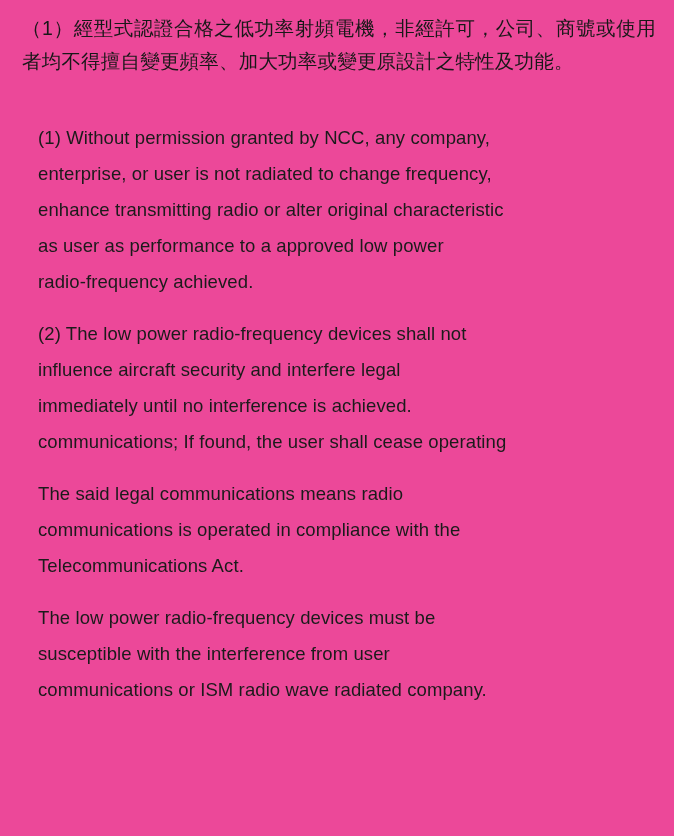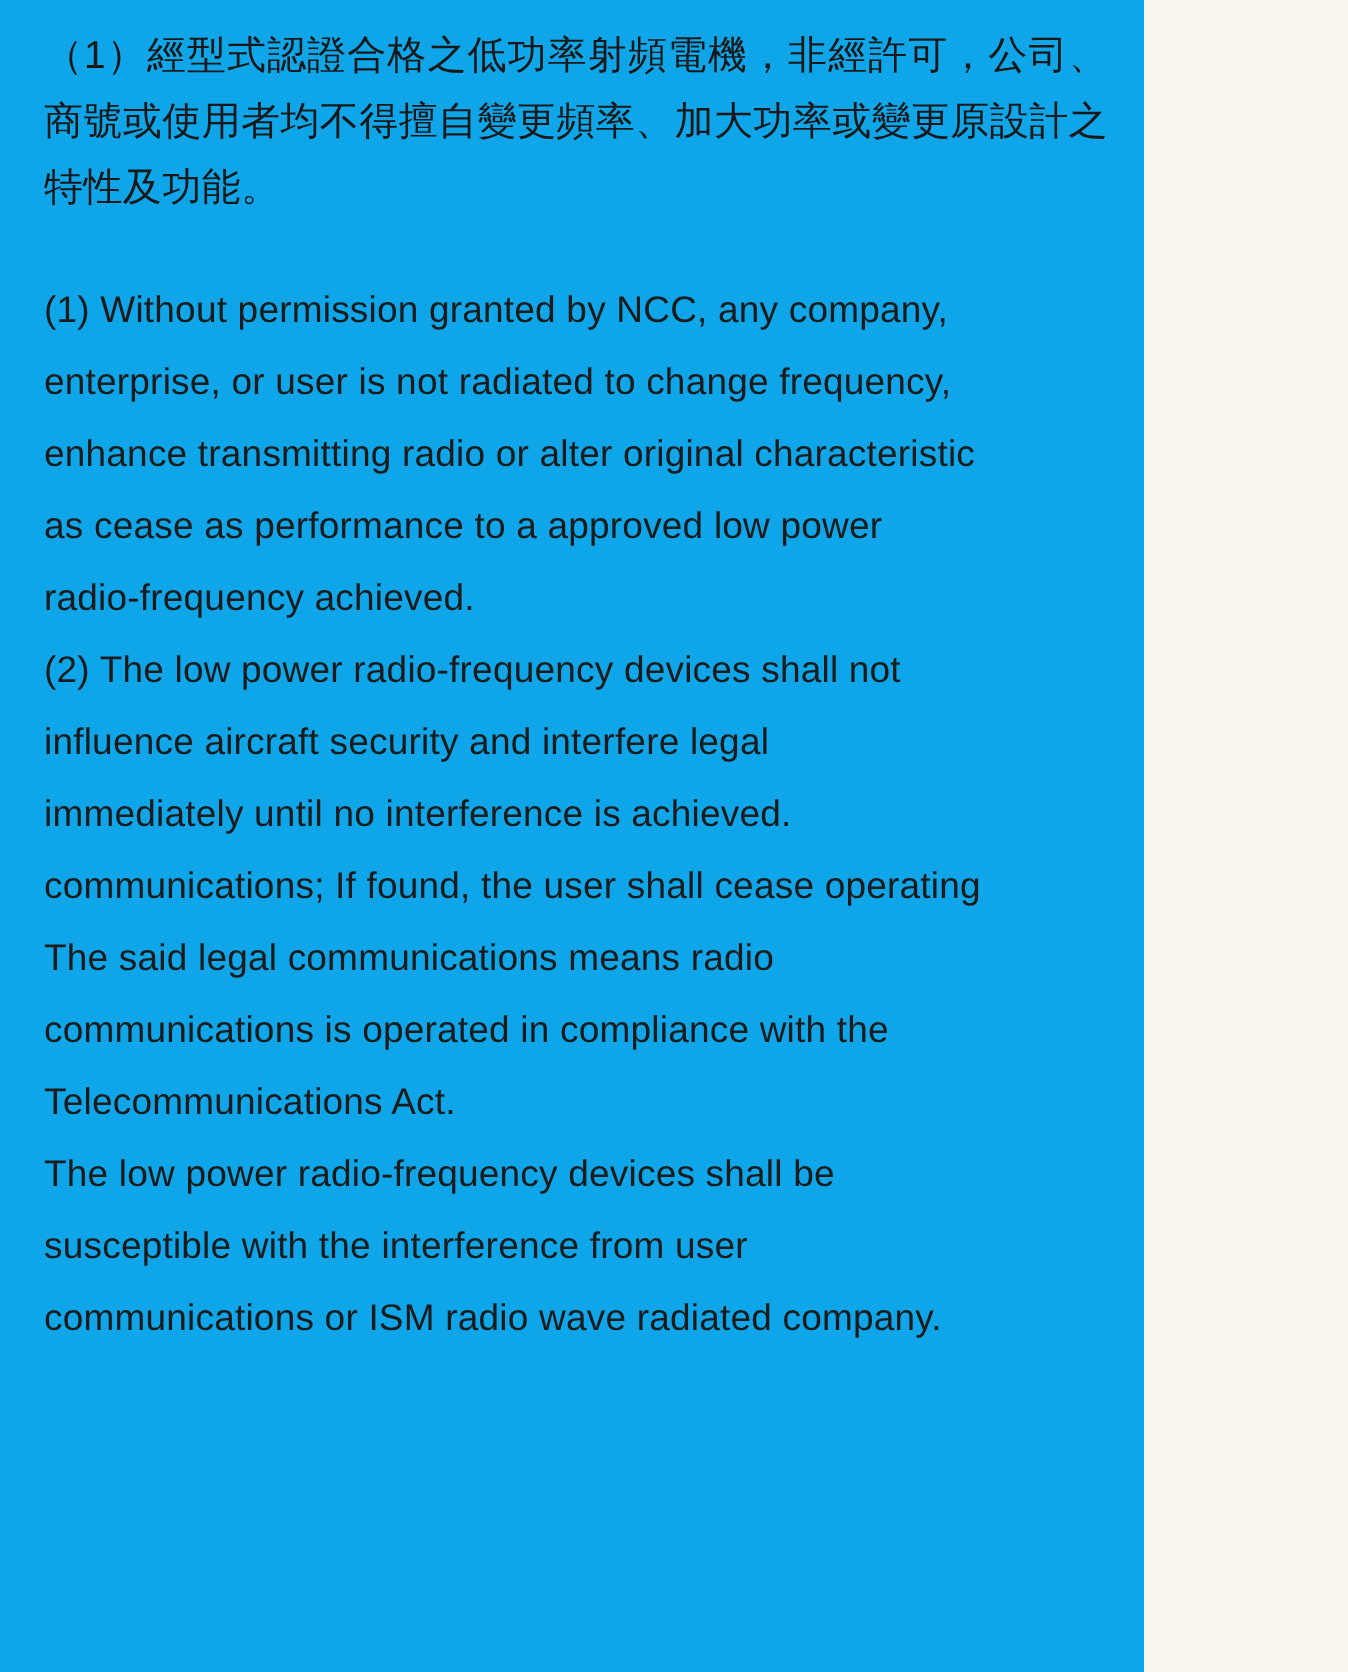--- a/index.html
+++ b/index.html
@@ -9,24 +9,24 @@
   body {
     width: 674px;
     height: 836px;
     background: #f7f7ef;
     font-family: "Liberation Sans", sans-serif;
     color: #181818;
     overflow: hidden;
   }
   .page {
     box-sizing: border-box;
-    width: 572px;
+    width: 674px;
     height: 836px;
     padding: 12px 18px 0 22px;
-    background: #0ea5e9;
+    background: #ec4899;
   }
   .block {
     margin: 0;
   }
   .cjk-block {
     font-size: 19.5px;
     line-height: 33px;
     letter-spacing: 0.2px;
   }
   .cjk-para {
@@ -37,21 +37,21 @@
   .gap {
     height: 26px;
   }
   .en-block {
     font-size: 18.5px;
     line-height: 36px;
     letter-spacing: 0.1px;
     color: #1b1b1b;
   }
   .en-para {
-    margin: 0;
+    margin: 16px;
   }
   .en-line {
     display: block;
     white-space: pre-wrap;
   }
 </style>
 </head>
 <body>
 
 <div class="page">
@@ -61,37 +61,37 @@
   </div>
 
   <div class="gap"></div>
 
   <div class="block en-block">
 
     <p class="en-para">
       <span class="en-line">(1) Without permission granted by NCC, any company,</span>
       <span class="en-line">enterprise, or user is not radiated to change frequency,</span>
       <span class="en-line">enhance transmitting radio or alter original characteristic</span>
-      <span class="en-line">as cease as performance to a approved low power</span>
+      <span class="en-line">as user as performance to a approved low power</span>
       <span class="en-line">radio-frequency achieved.</span>
     </p>
 
     <p class="en-para">
       <span class="en-line">(2) The low power radio-frequency devices shall not</span>
       <span class="en-line">influence aircraft security and interfere legal</span>
       <span class="en-line">immediately until no interference is achieved.</span>
       <span class="en-line">communications; If found, the user shall cease operating</span>
     </p>
 
     <p class="en-para">
       <span class="en-line">The said legal communications means radio</span>
       <span class="en-line">communications is operated in compliance with the</span>
       <span class="en-line">Telecommunications Act.</span>
     </p>
 
     <p class="en-para">
-      <span class="en-line">The low power radio-frequency devices shall be</span>
+      <span class="en-line">The low power radio-frequency devices must be</span>
       <span class="en-line">susceptible with the interference from user</span>
       <span class="en-line">communications or ISM radio wave radiated company.</span>
     </p>
 
   </div>
 </div>
 
 </body></html>

